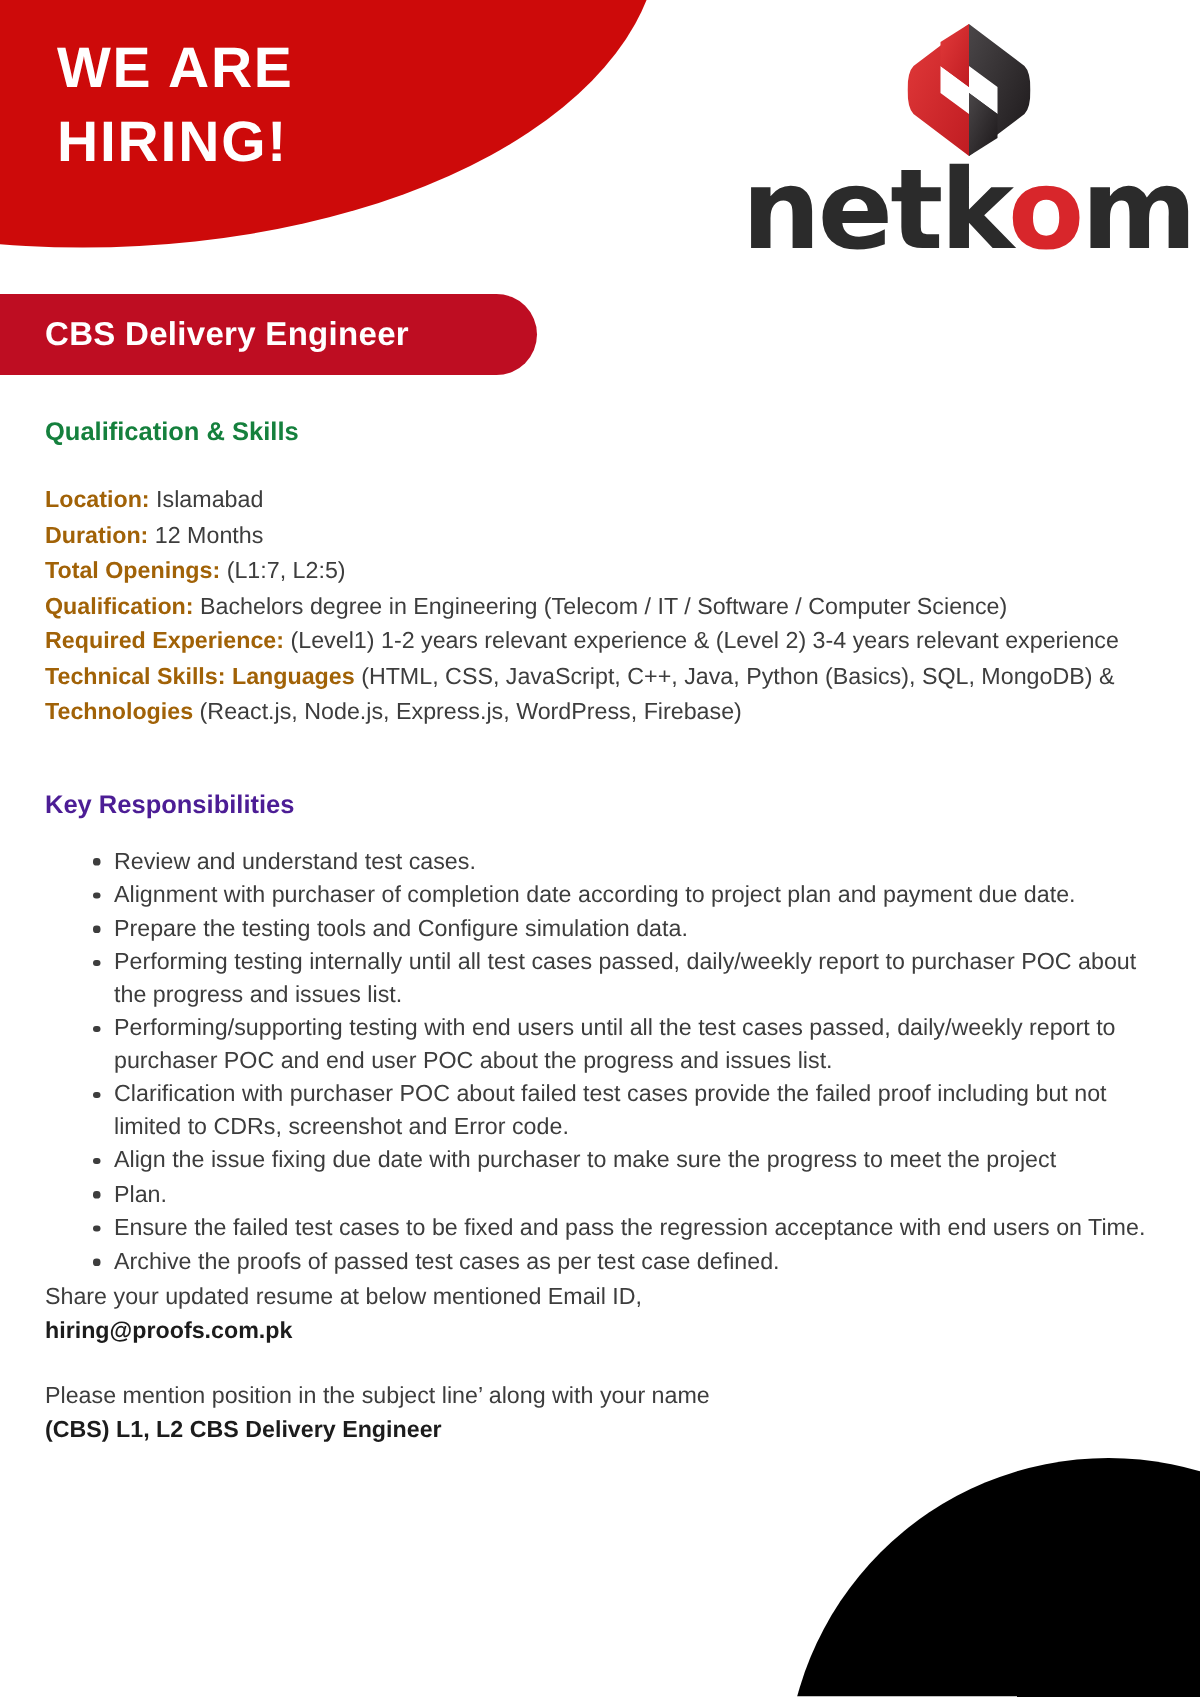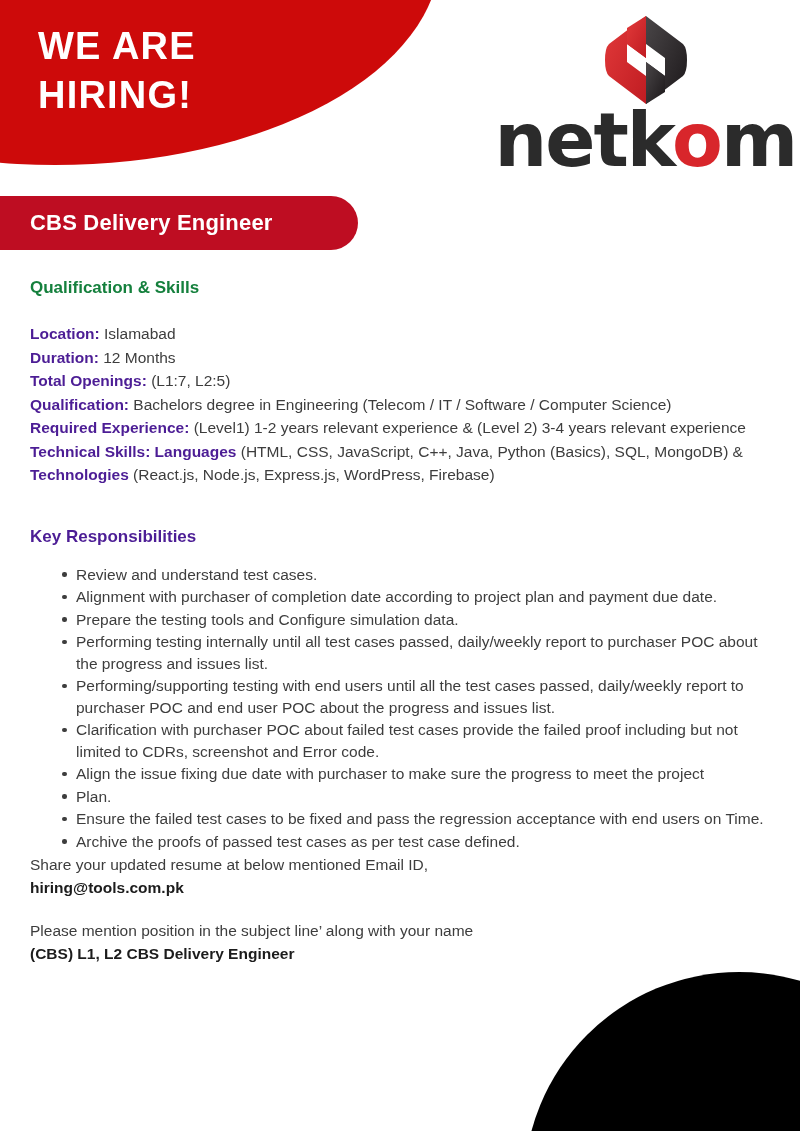--- a/index.html
+++ b/index.html
@@ -123,21 +123,21 @@
     margin: 0 0 24px 0;
   }
 
   .info-list {
     font-size: 15.5px;
     line-height: 23.5px;
     color: #3d3d3d;
     margin: 0;
   }
   .info-list .row { margin: 0; }
-  .info-list b { color: #4c1d95; font-weight: bold; }
+  .info-list b { color: #a16207; font-weight: bold; }
 
   .resp-head {
     font-family: "Liberation Sans", sans-serif;
     font-weight: bold;
     font-size: 17px;
     color: #4c1d95;
     margin: 40px 0 17px 0;
   }
 
   ul.resp {
@@ -258,21 +258,21 @@
       <li>Clarification with purchaser POC about failed test cases provide the failed proof including but not limited to CDRs, screenshot and Error code.</li>
       <li>Align the issue fixing due date with purchaser to make sure the progress to meet the project</li>
       <li>Plan.</li>
       <li>Ensure the failed test cases to be fixed and pass the regression acceptance with end users on Time.</li>
       <li>Archive the proofs of passed test cases as per test case defined.</li>
     </ul>
 
 
     <div class="apply-block">
       <div>Share your updated resume at below mentioned Email ID,</div>
-      <div class="strong">hiring@tools.com.pk</div>
+      <div class="strong">hiring@proofs.com.pk</div>
       <div class="apply-gap"></div>
       <div>Please mention position in the subject line’ along with your name</div>
       <div class="strong">(CBS) L1, L2 CBS Delivery Engineer</div>
     </div>
 
   </div>
 
   <div class="corner-circle"></div>
 
 </div>

